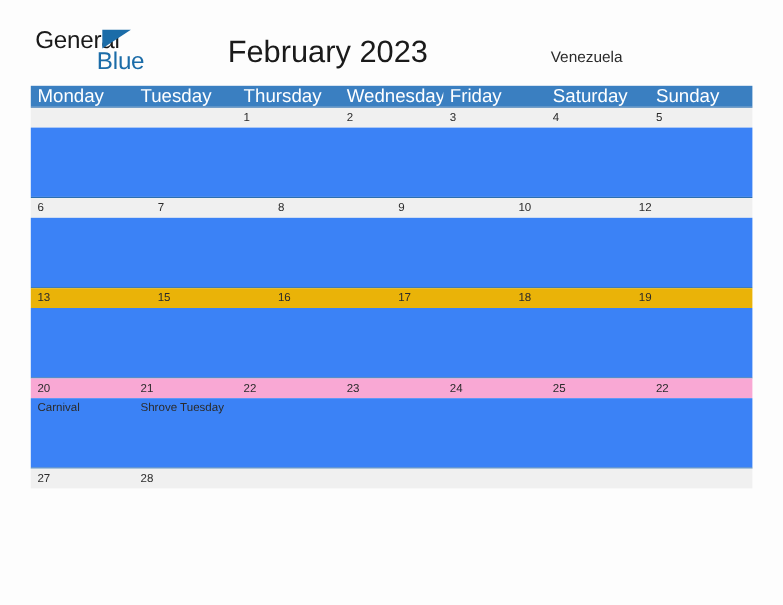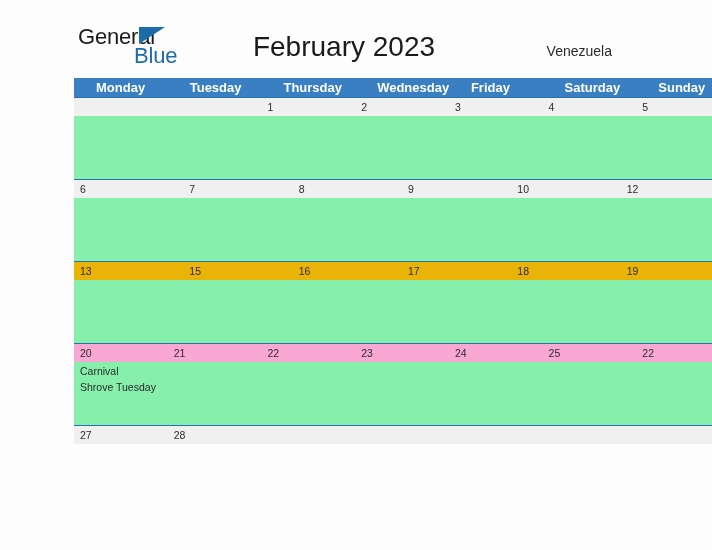--- a/index.html
+++ b/index.html
@@ -13,21 +13,20 @@
     background: #fdfdfd;
     font-family: "Liberation Sans", sans-serif;
     overflow: hidden;
   }
 
   .page {
     position: relative;
     width: 596px;
     height: 550px;
     box-sizing: border-box;
-    margin-left: 46px;
   }
 
   
   .topbar {
     position: relative;
     height: 60px;
     padding: 0;
   }
 
   .logo {
@@ -96,41 +95,39 @@
   }
 
   .weekday-header {
     display: flex;
     background: #3a7fc1;
     height: 19px;
   }
   .weekday-cell {
     flex: 1 1 0;
     color: #ffffff;
-    font-size: 13px;
+    font-size: 17px;
     line-height: 19px;
-    padding-left: 22px;
+    padding-left: 6px;
     box-sizing: border-box;
     white-space: nowrap;
     overflow: hidden;
-    font-weight: bold;
   }
 
   .week-row {
     border-top: 1.4px solid #2c6fb0;
   }
   .week-row .daynum-band {
     display: flex;
     background: #f0f0f0;
     height: 18px;
   }
   .week-row .event-band {
     display: flex;
-    background: #86efac;
-    flex-direction: column;
+    background: #3b82f6;
   }
   .week-row.week-1 .event-band,
   .week-row.week-2 .event-band,
   .week-row.week-3 .event-band {
     height: 63px;
   }
   .week-row.week-4 .event-band {
     height: 63px;
   }
   .week-row.week-5 .event-band {

